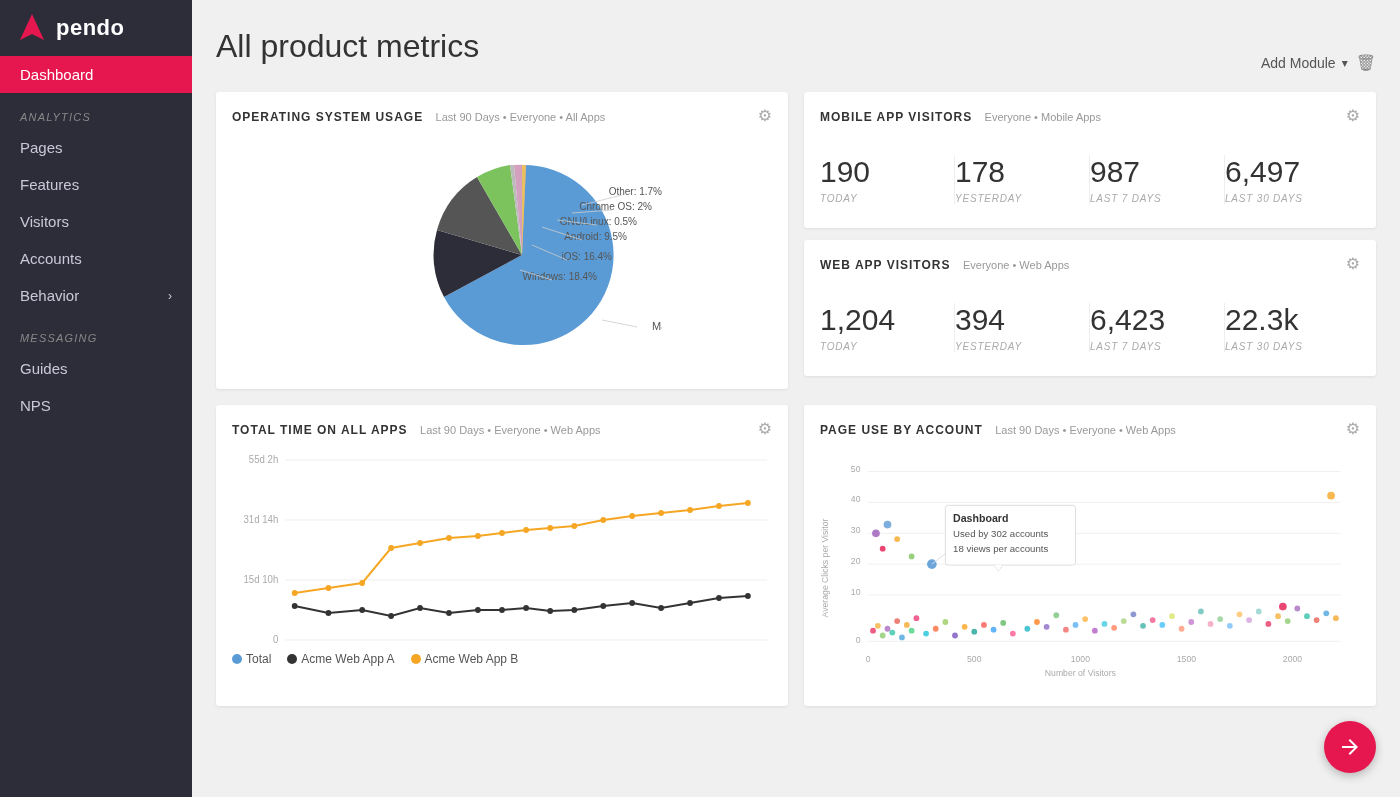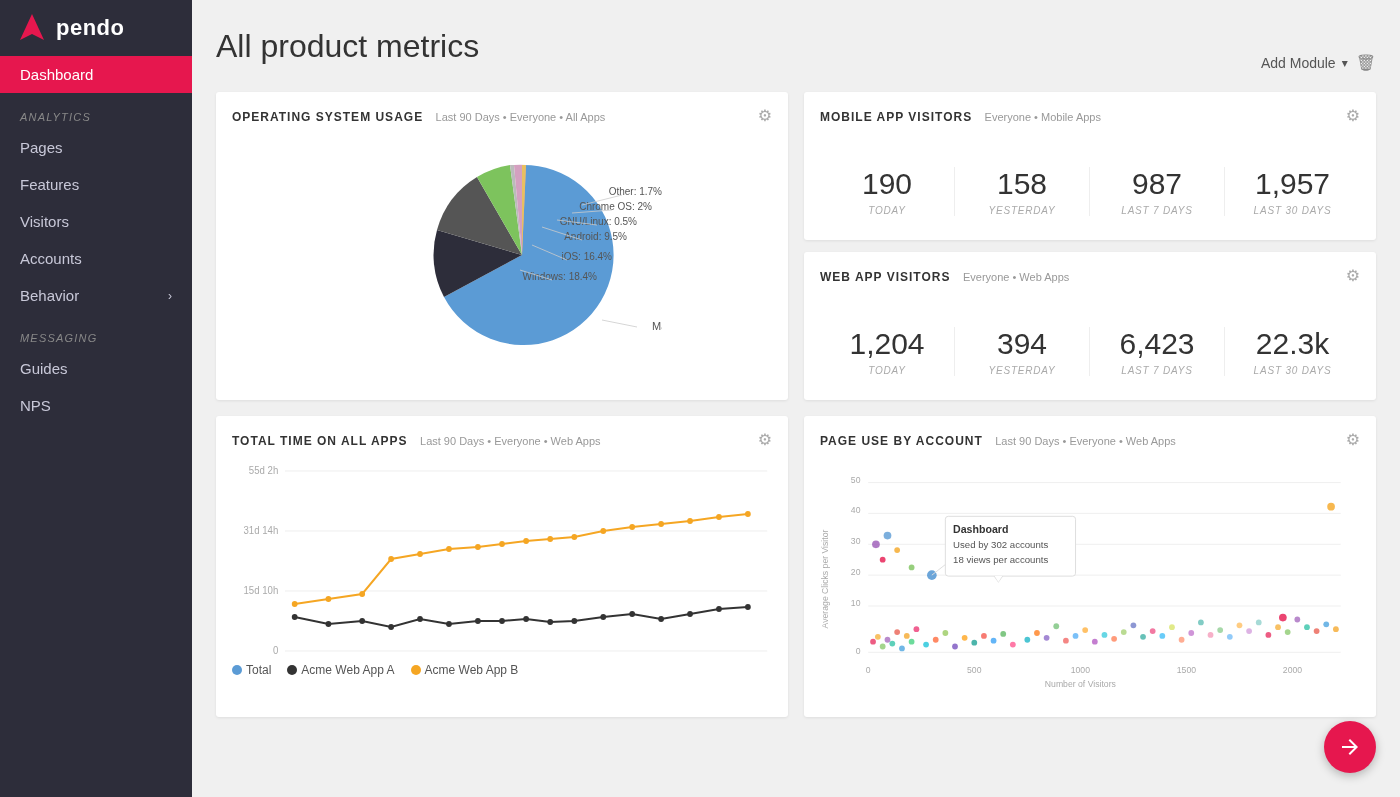--- a/index.html
+++ b/index.html
@@ -126,23 +126,21 @@
     }
 
     
     .stats-row {
       display: grid;
       grid-template-columns: 1fr 1fr 1fr 1fr;
       gap: 0;
       padding: 20px 0 10px;
     }
     .stat-item {
-      text-align: center;
       border-right: 1px solid #eee;
-      margin-top: 12px;
     }
     .stat-item:last-child { border-right: none; }
     .stat-value {
       font-size: 30px;
       font-weight: 300;
       color: #333;
     }
     .stat-label {
       font-size: 10px;
       color: #aaa;
@@ -310,29 +308,29 @@
             <span class="card-subtitle">Everyone • Mobile Apps</span>
           </div>
           <span class="card-gear">⚙</span>
         </div>
         <div class="stats-row">
           <div class="stat-item">
             <div class="stat-value">190</div>
             <div class="stat-label">TODAY</div>
           </div>
           <div class="stat-item">
-            <div class="stat-value">158</div>
+            <div class="stat-value">178</div>
             <div class="stat-label">YESTERDAY</div>
           </div>
           <div class="stat-item">
             <div class="stat-value">987</div>
             <div class="stat-label">LAST 7 DAYS</div>
           </div>
           <div class="stat-item">
-            <div class="stat-value">1,957</div>
+            <div class="stat-value">6,497</div>
             <div class="stat-label">LAST 30 DAYS</div>
           </div>
         </div>
       </div>
 
       <div class="card">
         <div class="card-header">
           <div>
             <span class="card-title">WEB APP VISITORS</span>
             <span class="card-subtitle">Everyone • Web Apps</span>

